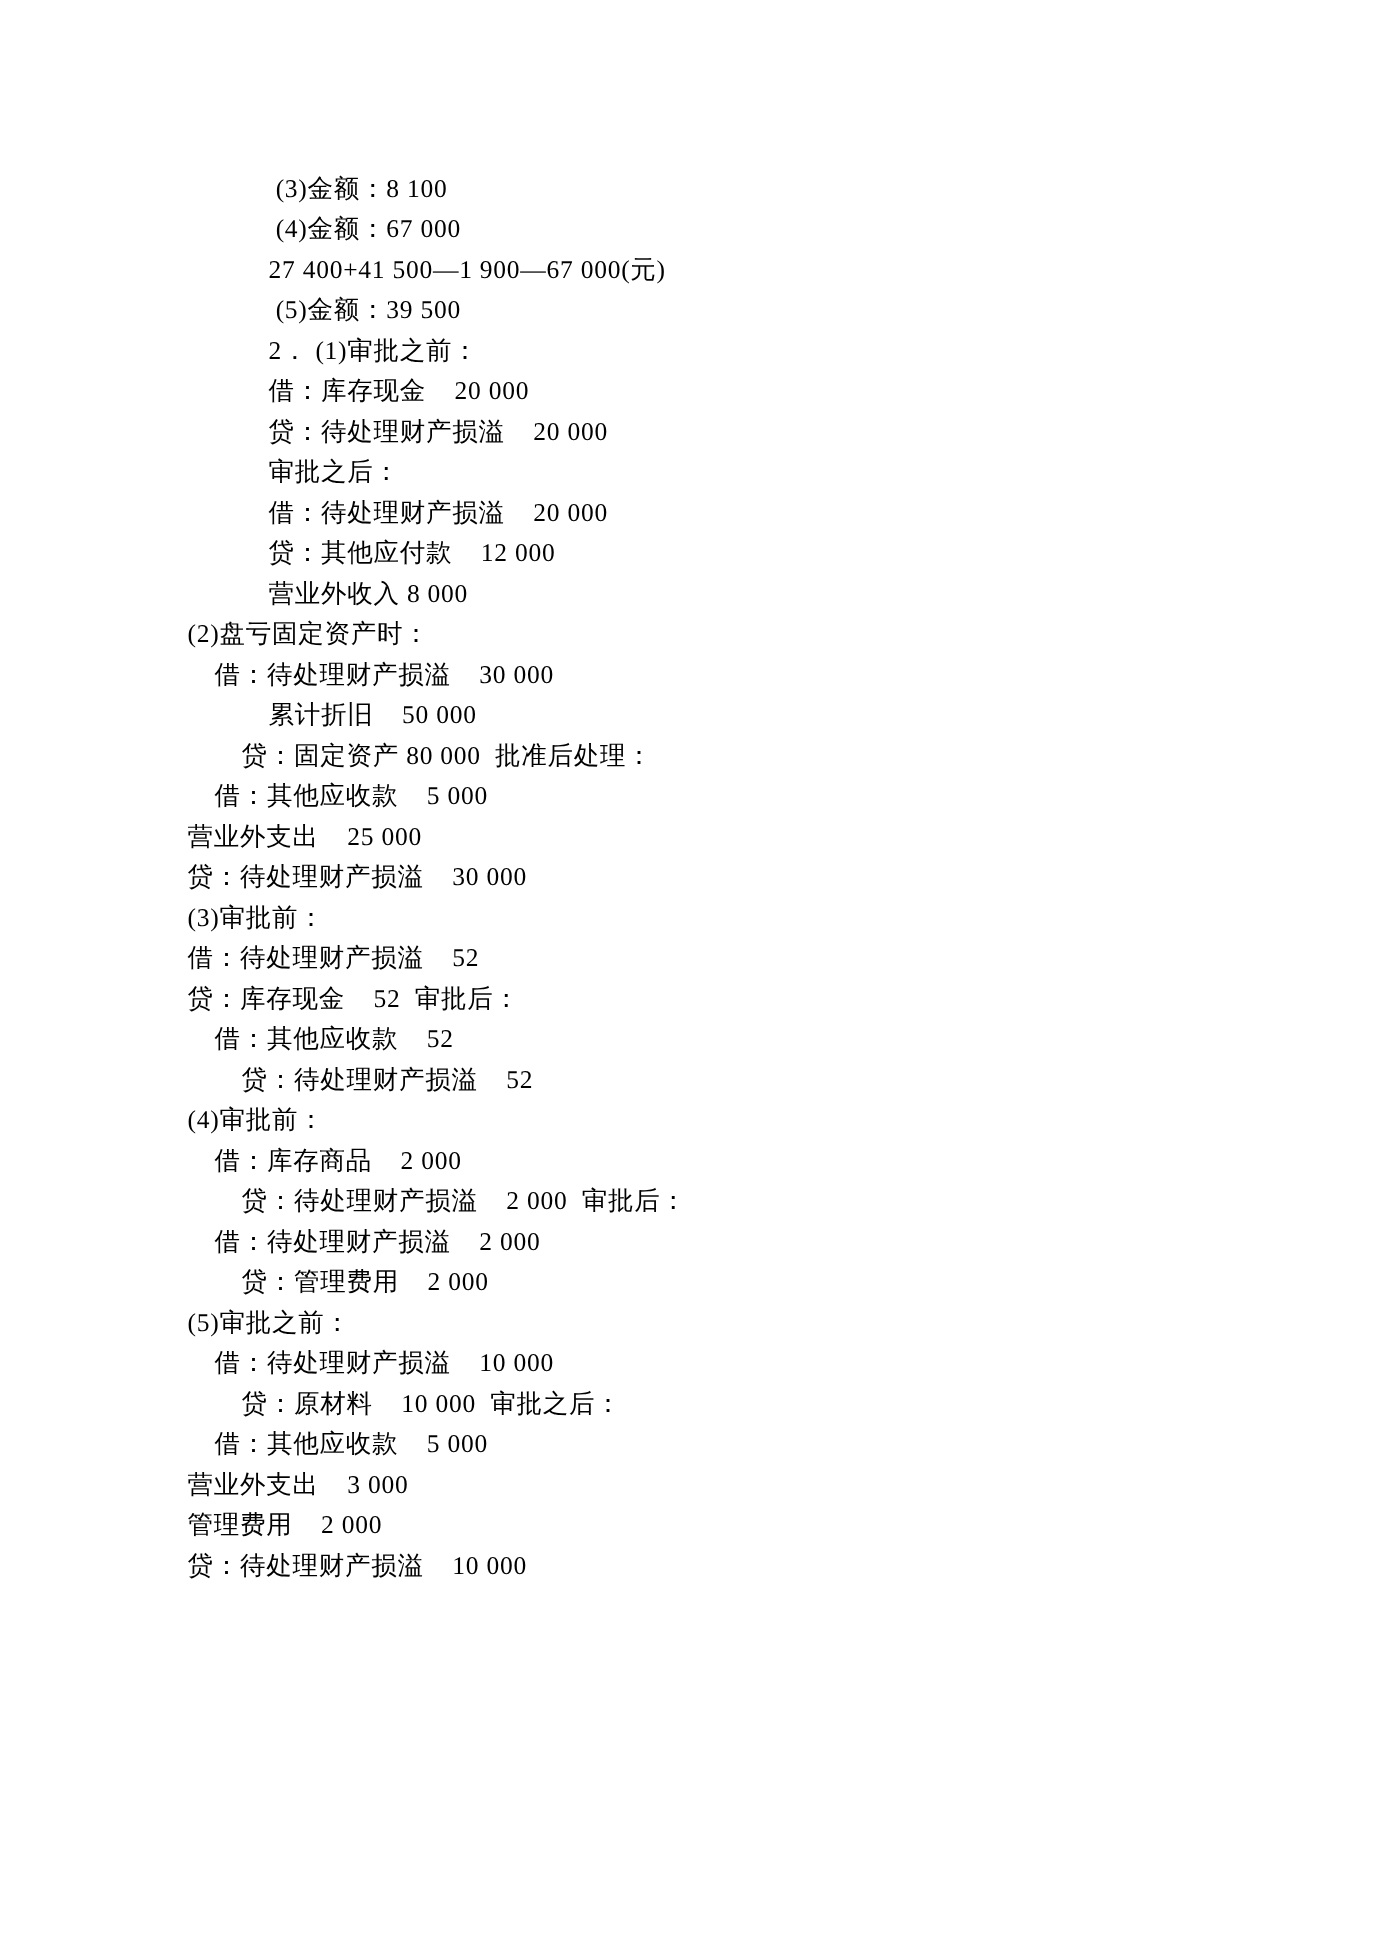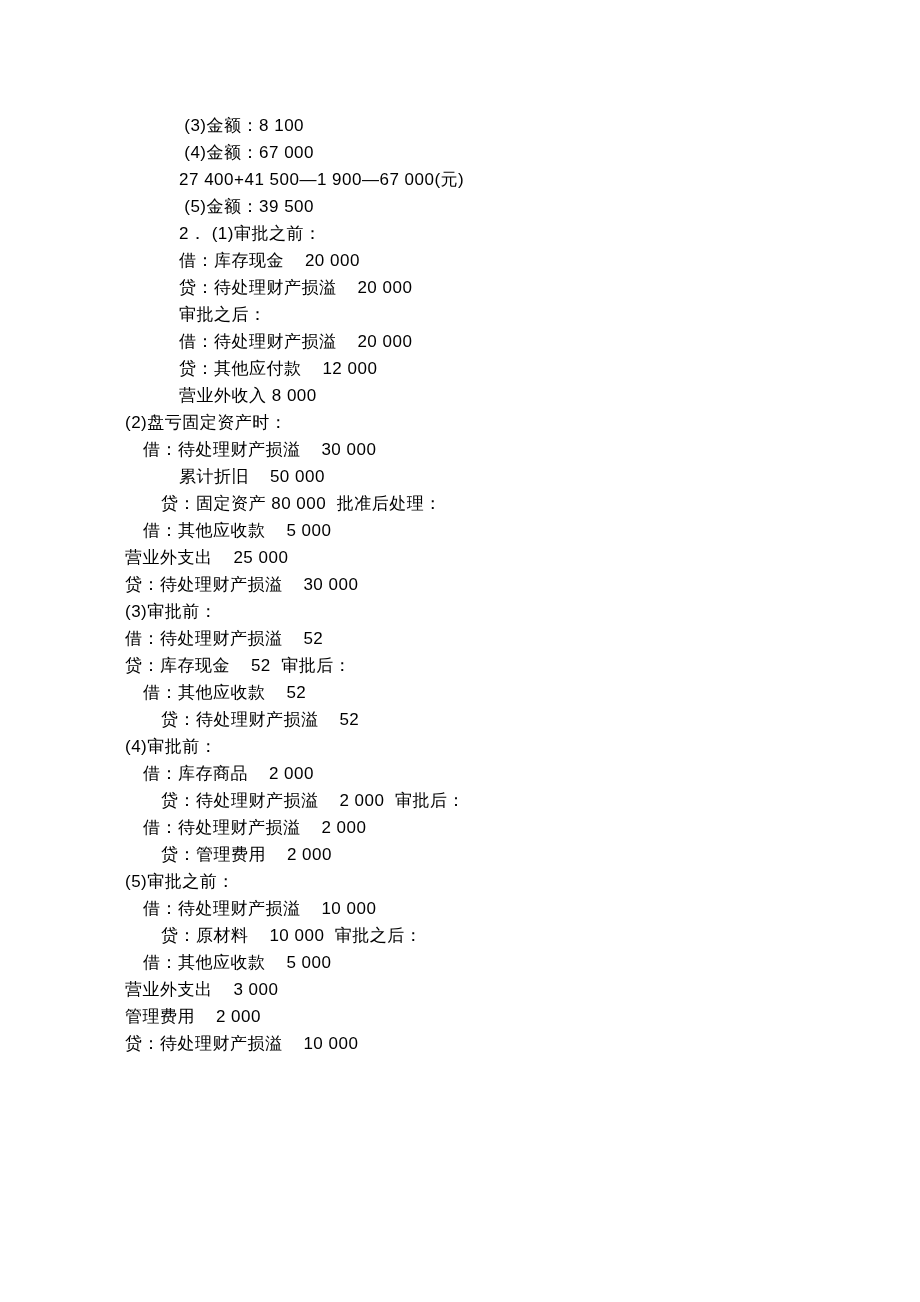--- a/index.html
+++ b/index.html
@@ -5,21 +5,21 @@
   html, body {
     margin: 0;
     padding: 0;
     background: #ffffff;
     width: 920px;
   }
   .page {
     box-sizing: border-box;
     width: 920px;
     padding: 112px 68px 100px 125px;
-    font-family: Liberation Sans, sans-serif;
+    font-family: Liberation Serif, serif;
     font-size: 17px;
     line-height: 27px;
     color: #000000;
     white-space: pre;
     letter-spacing: 0.5px;
   }
   .line { display: block; }
   .i1 { padding-left: 54px; }
   .i2 { padding-left: 18px; }
   .i3 { padding-left: 36px; }

